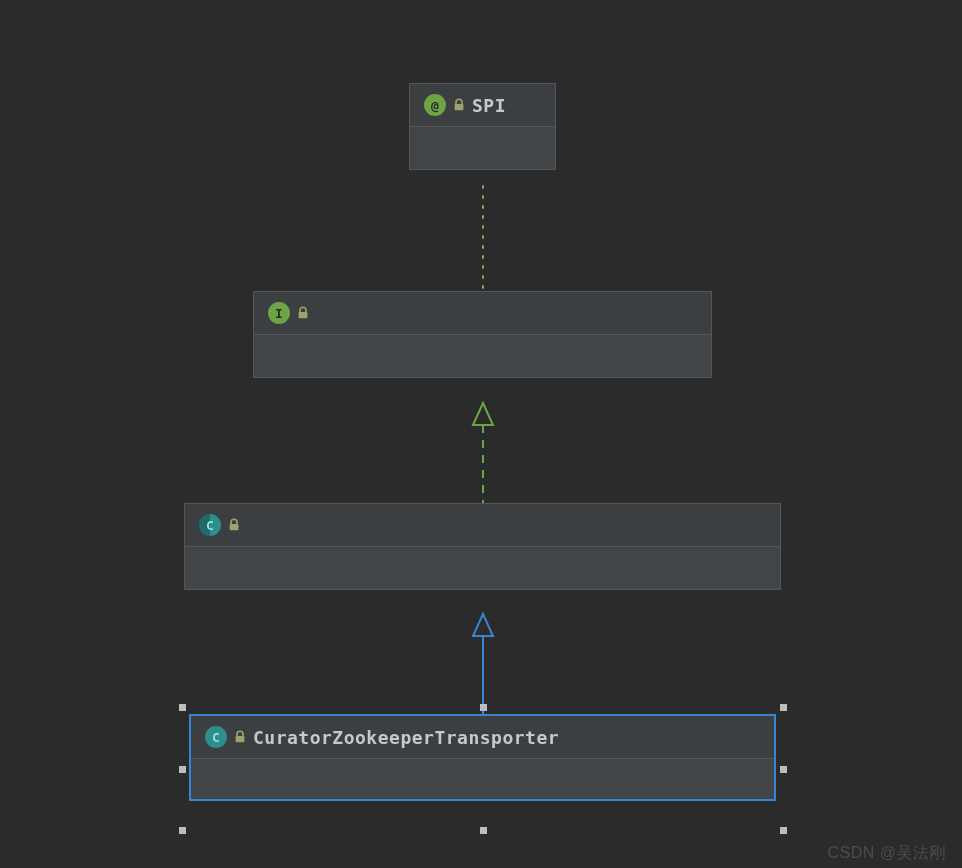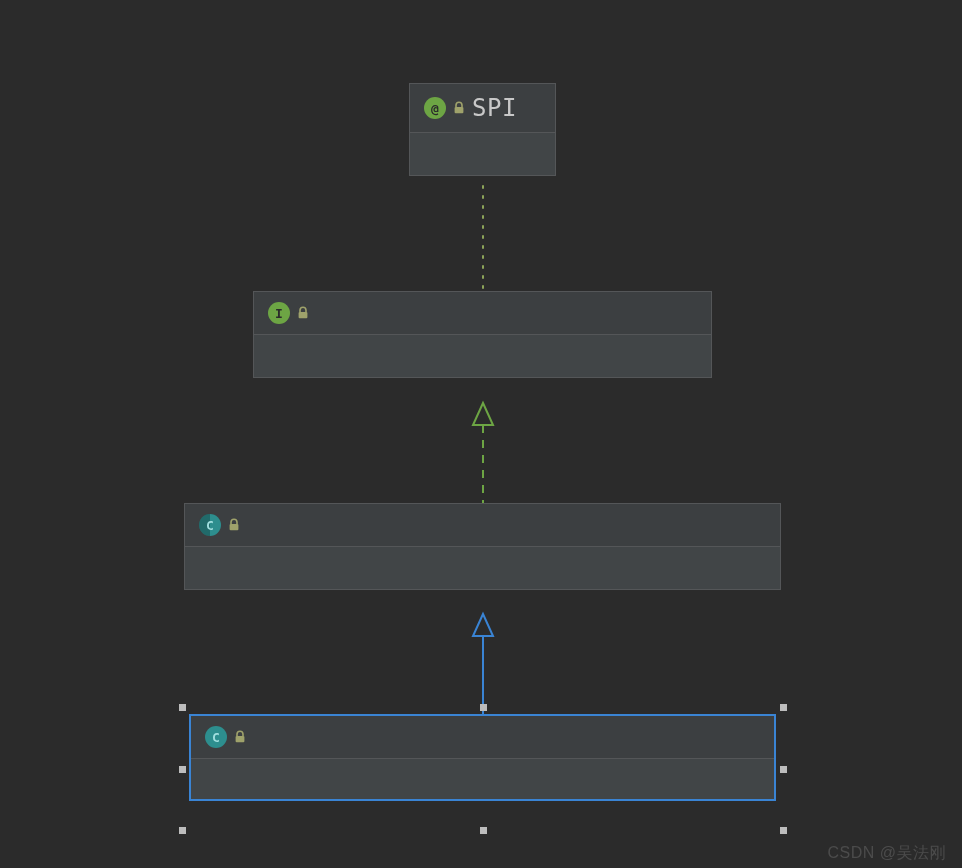--- a/index.html
+++ b/index.html
@@ -35,23 +35,23 @@
     white-space: nowrap;
   }
   .uml-body {
     height: 42px;
     background: #414547;
   }
   .uml-node.selected .uml-body {
     height: 40px;
   }
   .type-name {
-    font-size: 24px;
+    font-size: 18px;
     letter-spacing: 0.5px;
-    font-weight: 400;
+    font-weight: 700;
   }
   .kind-badge {
     width: 22px;
     height: 22px;
     border-radius: 50%;
     display: inline-flex;
     align-items: center;
     justify-content: center;
     font-size: 13px;
     font-weight: 700;
@@ -165,20 +165,21 @@
     <div class="uml-header">
       <span class="kind-badge kind-class-teal">
           <span class="letter">C</span>
         </span>
       <span class="lock-icon">
         <svg viewBox="0 0 14 14" width="14" height="14">
             <path d="M4 6 V4.2 a3 3 0 0 1 6 0 V6" fill="none" stroke="#9fa26b" stroke-width="1.6"></path>
             <rect x="2.6" y="6" width="8.8" height="6.2" rx="1" fill="#9fa26b"></rect>
           </svg>
       </span>
+      <span class="type-name">CuratorZookeeperTransporter</span>
     </div>
     <div class="uml-body"></div>
   </div>
 
   <div class="handle" style="left:179px; top:704px"></div>
   <div class="handle" style="left:480px; top:704px"></div>
   <div class="handle" style="left:780px; top:704px"></div>
   <div class="handle" style="left:179px; top:766px"></div>
   <div class="handle" style="left:780px; top:766px"></div>
   <div class="handle" style="left:179px; top:827px"></div>

